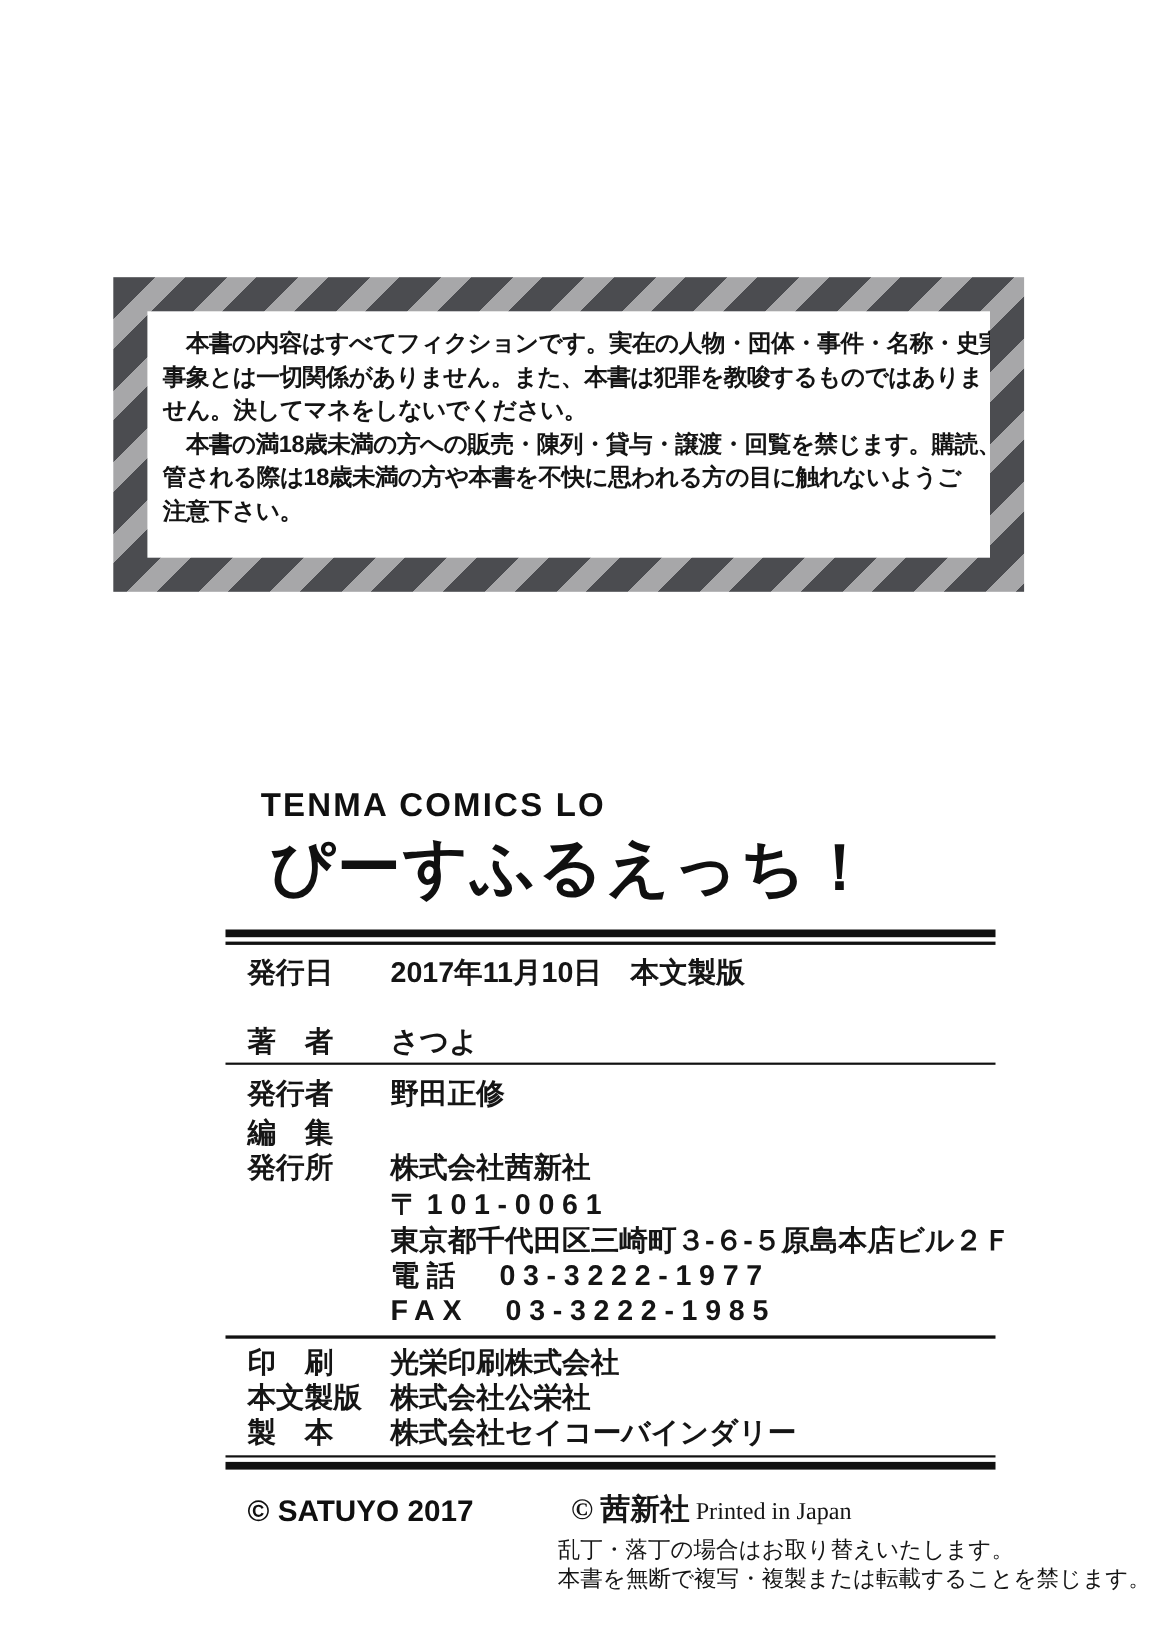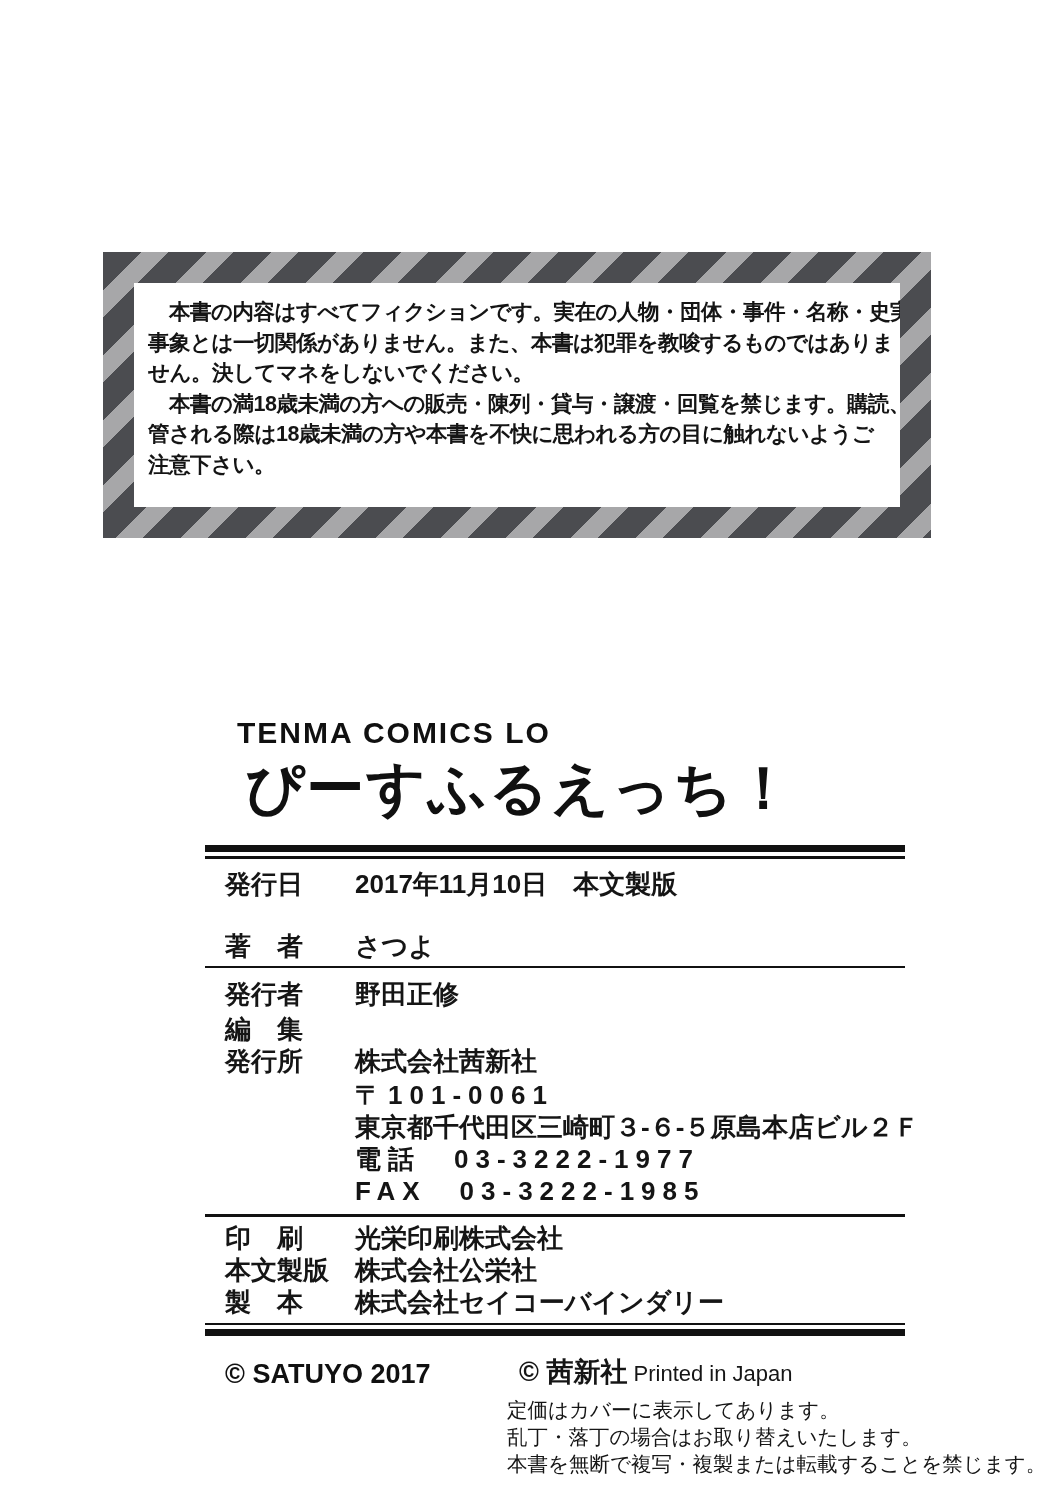--- a/index.html
+++ b/index.html
@@ -96,20 +96,21 @@
     font-weight: 800;
     color: #101010;
     line-height: 36px;
     white-space: nowrap;
   }
   .footer-right {
     position: absolute;
     left: 507px; top: 1354px;
     white-space: nowrap;
     color: #151515;
+    font-family: Liberation Serif, serif;
   }
   .fr-line1 { font-size: 22px; padding-left: 12px; }
   .fr-line1 .publisher { font-size: 27px; font-weight: 600; }
   .fr-small {
     font-size: 20.5px;
     line-height: 27px;
     margin-top: 6px;
   }
   .fr-small div { margin-bottom: 0; }
 </style>
@@ -198,17 +199,16 @@
 <div class="footer-left">
   <div>© SATUYO 2017</div>
 </div>
 
 <div class="footer-right">
   <div class="fr-line1">
     <span class="publisher">© 茜新社</span>
     <span>Printed in Japan</span>
   </div>
   <div class="fr-small">
-    <div>定価はカバーに表示してあります。</div>
     <div>乱丁・落丁の場合はお取り替えいたします。</div>
     <div>本書を無断で複写・複製または転載することを禁じます。</div>
   </div>
 </div>
 
 </body></html>

